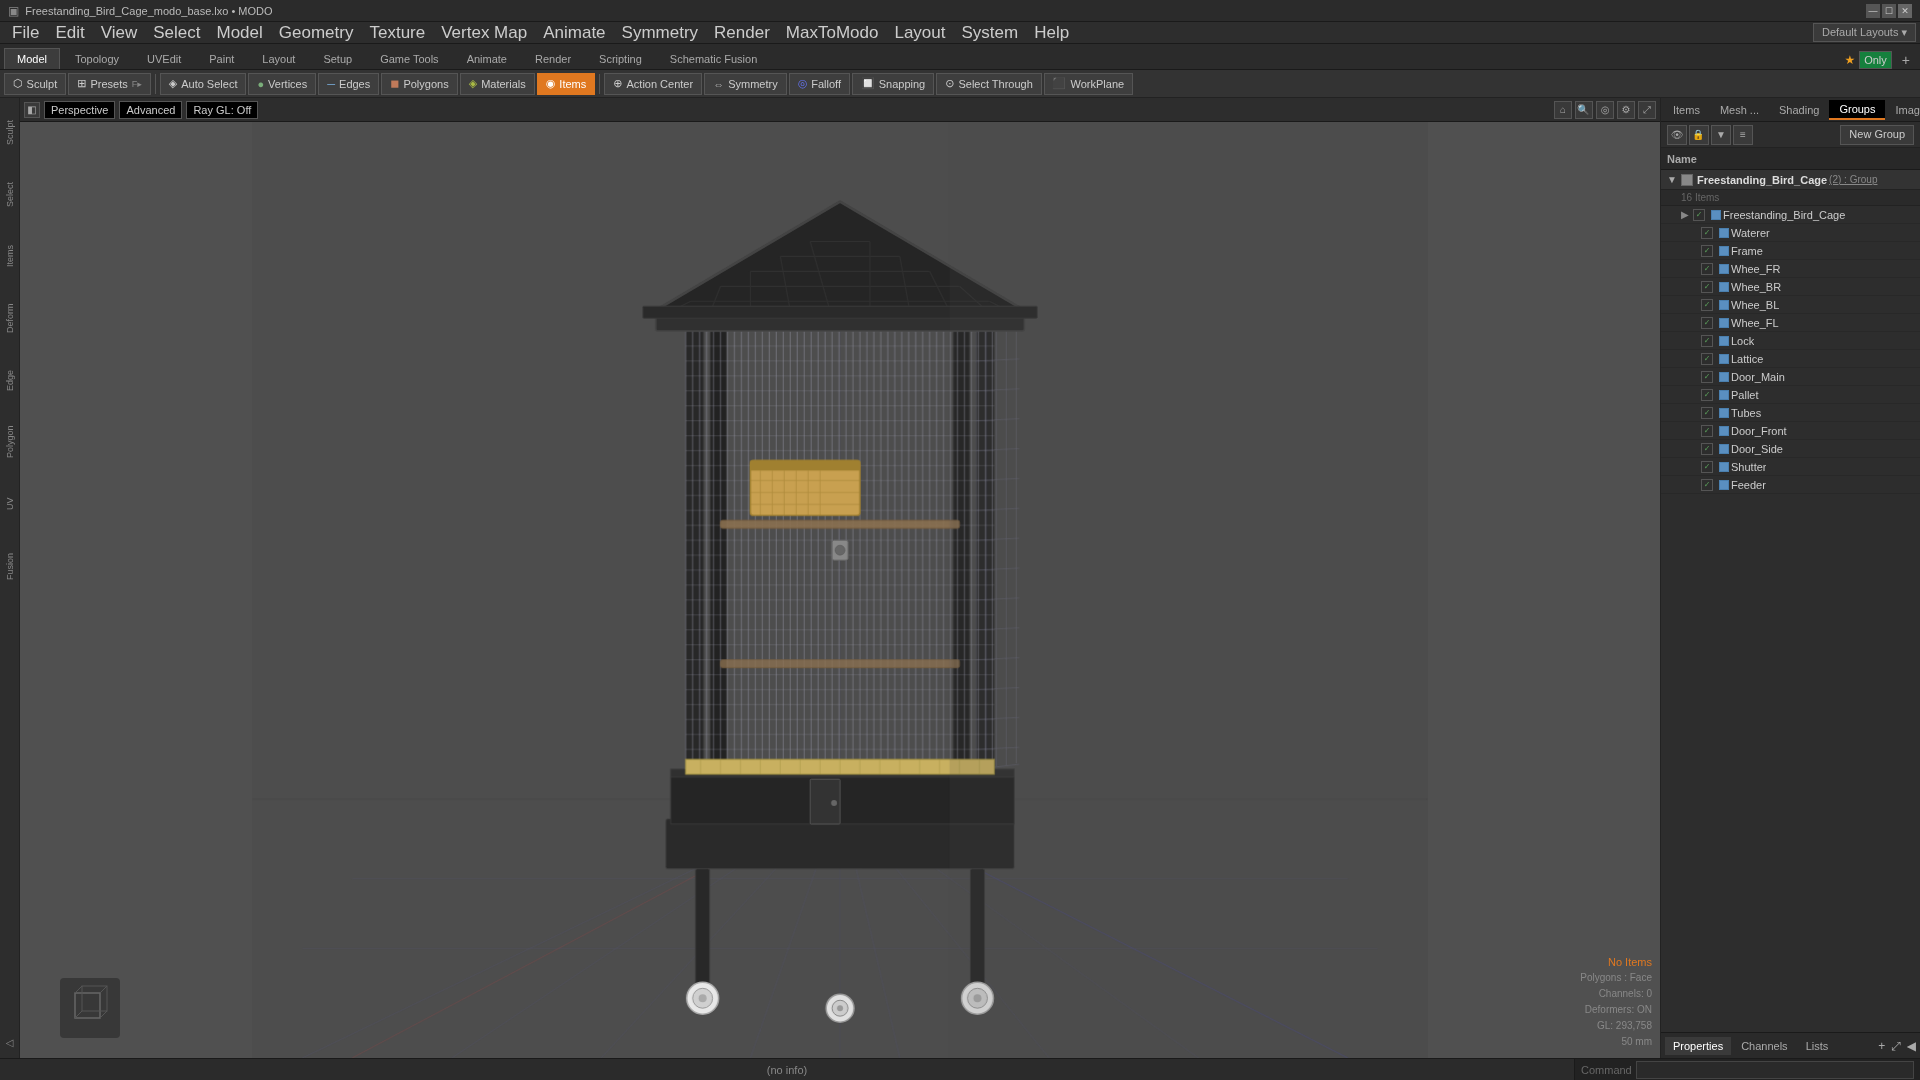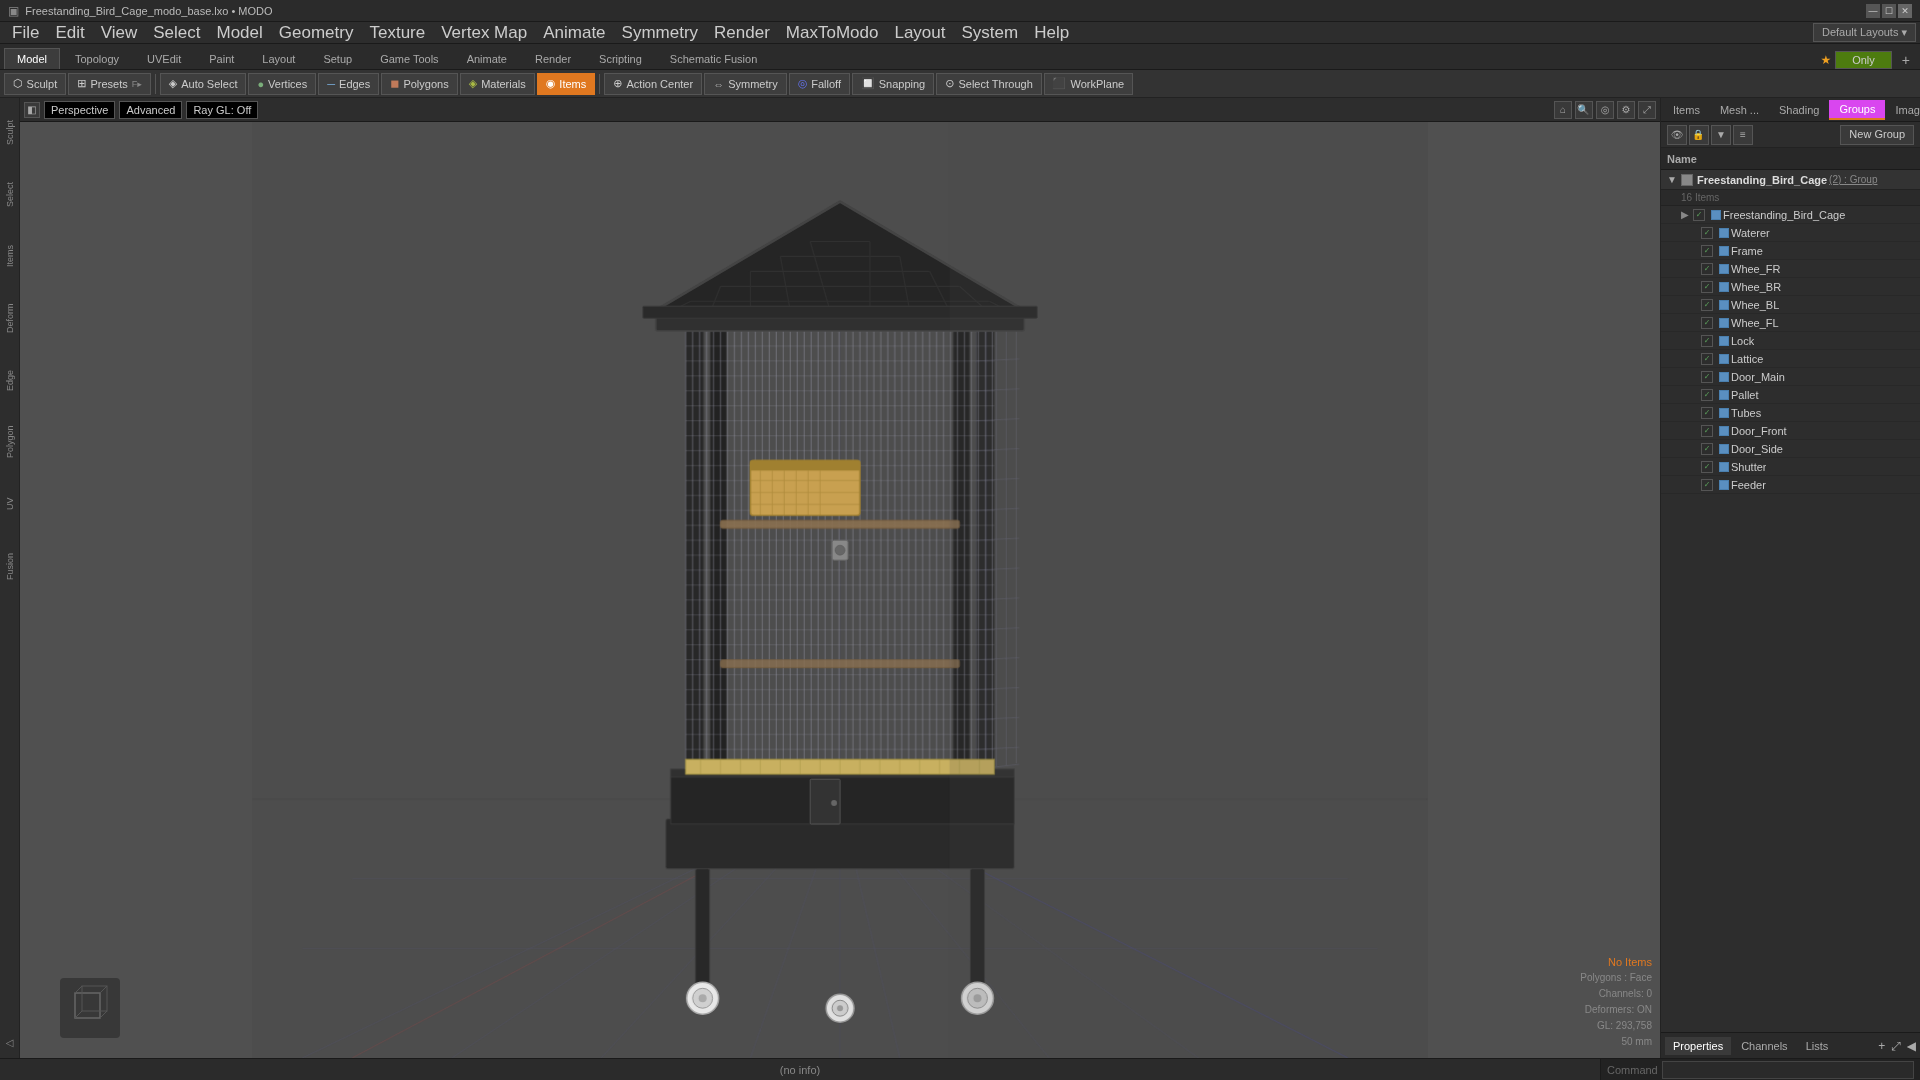--- a/index.html
+++ b/index.html
@@ -96,22 +96,22 @@
     #tabs-right {
       margin-left: auto;
       display: flex;
       align-items: center;
       gap: 4px;
     }
     #tabs-right .star-icon { color: #f0a020; font-size: 12px; }
     #tabs-only-btn {
       font-size: 11px;
       color: #ccc;
-      padding: 2px 16px;
-      background: #4d7c0f;
+      padding: 2px 4px;
+      background: #15803d;
       border: 1px solid #555;
       cursor: pointer;
     }
     #add-tab-btn {
       font-size: 14px;
       color: #aaa;
       padding: 0 6px;
       cursor: pointer;
     }
 
@@ -293,21 +293,21 @@
     }
     .right-panel-tab {
       padding: 3px 10px;
       font-size: 11px;
       color: #aaa;
       cursor: pointer;
       white-space: nowrap;
     }
     .right-panel-tab.active {
       color: #fff;
-      background: #d946ef;
+      background: #000000;
       border-bottom: 2px solid #e07820;
     }
 
     
     #right-panel-toolbar {
       height: 26px;
       background: #2d2d2d;
       display: flex;
       align-items: center;
       padding: 0 6px;
@@ -1098,17 +1098,17 @@
       <span style="color:#aaa; cursor:pointer; font-size:12px; margin-left:4px;">⤢</span>
       <span style="color:#aaa; cursor:pointer; font-size:12px; margin-left:4px;">◀</span>
     </div>
   </div>
 </div>
 
 <div style="display:flex; height:22px;">
   <div id="status-bar" style="flex:1;">
     <span>(no info)</span>
   </div>
-  <div id="command-bar" style="width:320px; background:#222; border-left:1px solid #1a1a1a; display:flex; align-items:center; padding:0 6px; gap:4px;">
+  <div id="command-bar" style="width:346px; background:#222; border-left:1px solid #1a1a1a; display:flex; align-items:center; padding:0 6px; gap:4px;">
     <span style="color:#666; font-size:11px;">Command</span>
     <input type="text" id="command-input" style="flex: 1 1 0%; background: rgb(42, 42, 42); border: 1px solid rgb(68, 68, 68); color: rgb(204, 204, 204); font-size: 11px; padding: 2px 6px; height: 18px;" placeholder="">
   </div>
 </div>
 
 </body></html>

